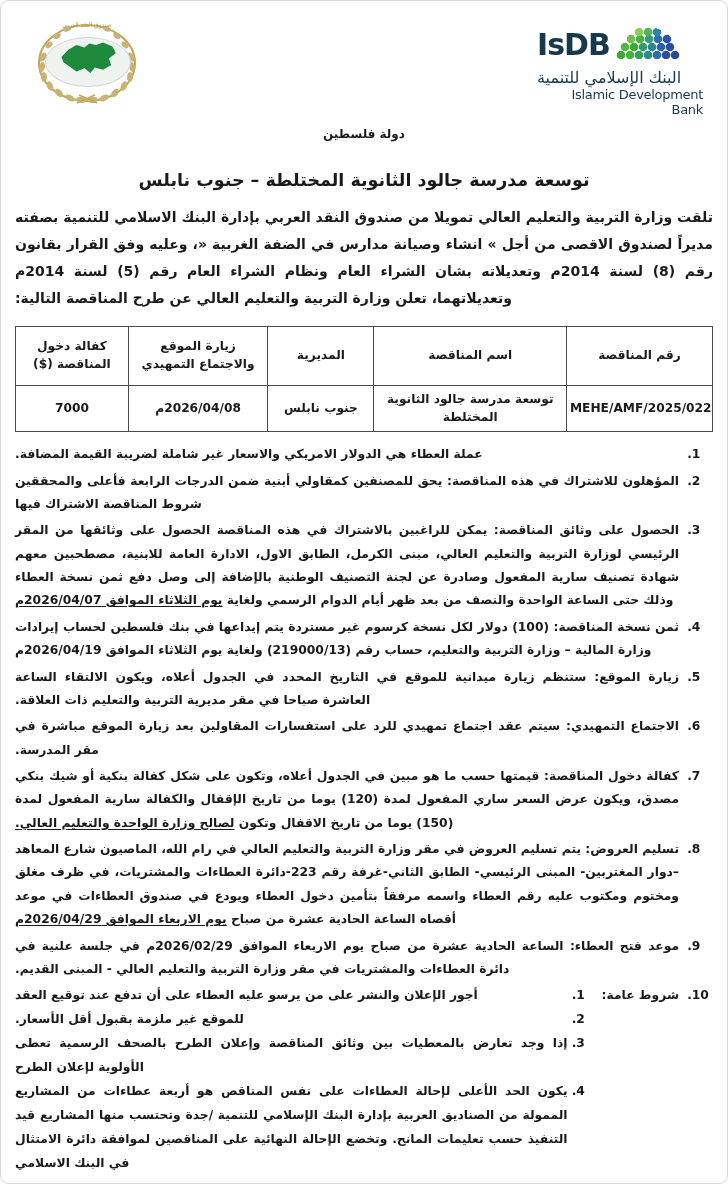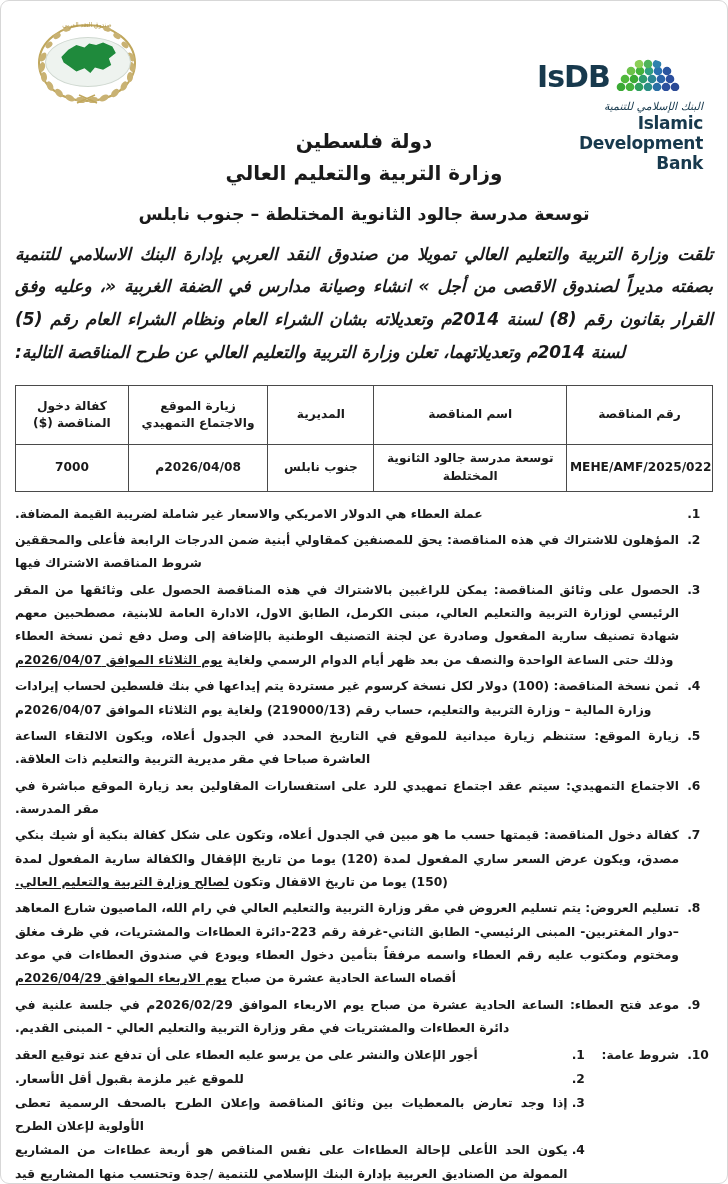--- a/index.html
+++ b/index.html
@@ -75,76 +75,73 @@
   
   .eagle { position: relative; width: 116px; height: 104px; }
 
   
   .isdb { width: 166px; }
   .isdb-top {
     display: flex;
     align-items: center;
     gap: 1px;
     direction: ltr;
-    margin-top: 32px;
   }
   .isdb-word {
     font-family: "DejaVu Sans", "Liberation Sans", sans-serif;
     font-size: 30px;
     font-weight: bold;
     color: #17394d;
     letter-spacing: -1px;
     line-height: .95;
   }
   .isdb-sub-ar {
     direction: rtl;
-    text-align: right;
-    font-size: 11px;
+    text-align: left;
+    font-size: 16px;
     color: #17394d;
     margin-top: 3px;
     letter-spacing: -.2px;
-    font-style: italic;
   }
   .isdb-sub-en {
     direction: ltr;
     text-align: right;
-    font-size: 17px;
-    font-weight: bold;
+    font-size: 13px;
+    font-weight: normal;
     color: #17394d;
     letter-spacing: -.3px;
   }
 
   
   .header-block {
     text-align: center;
     margin-top: 2px;
   }
   .header-block div {
-    font-size: 20px;
+    font-size: 12px;
     font-weight: bold;
     line-height: 1.62;
   }
   .doc-title {
     text-align: center;
     font-size: 17.5px;
     font-weight: bold;
-    margin-top: 14px;
+    margin-top: 26px;
     letter-spacing: -.2px;
   }
 
   
   .intro {
     margin-top: 14px;
-    font-size: 17px;
+    font-size: 14px;
     line-height: 1.92;
     text-align: justify;
     text-align-last: left;
     font-weight: bold;
     letter-spacing: -.1px;
-    font-style: italic;
   }
 
   
   table.tender {
     width: 100%;
     border-collapse: collapse;
     margin-top: 7px;
     table-layout: fixed;
   }
   table.tender th, table.tender td {
@@ -291,21 +288,20 @@
           </g>
         </svg>
       </div>
       <div class="isdb-sub-ar">البنك الإسلامي للتنمية</div>
       <div class="isdb-sub-en">Islamic Development Bank</div>
     </div>
   </div>
 
   <div class="header-block">
     <div>دولة فلسطين</div>
-    <div>وزارة التربية والتعليم العالي</div>
   </div>
 
   <div class="doc-title">توسعة مدرسة جالود الثانوية المختلطة – جنوب نابلس</div>
 
   <p class="intro">تلقت وزارة التربية والتعليم العالي تمويلا من صندوق النقد العربي بإدارة البنك الاسلامي للتنمية بصفته مديراً لصندوق الاقصى من أجل » انشاء وصيانة مدارس في الضفة الغربية «، وعليه وفق القرار بقانون رقم (8) لسنة 2014م وتعديلاته بشان الشراء العام ونظام الشراء العام رقم (5) لسنة 2014م وتعديلاتهما، تعلن وزارة التربية والتعليم العالي عن طرح المناقصة التالية:</p>
 
   <table class="tender">
     <thead>
       <tr>
         <th class="col-num">رقم المناقصة</th>
@@ -323,24 +319,24 @@
         <td>2026/04/08م</td>
         <td>7000</td>
       </tr>
     </tbody>
   </table>
 
   <ol class="terms">
     <li><span>عملة العطاء هي الدولار الامريكي والاسعار غير شاملة لضريبة القيمة المضافة.</span></li>
     <li><span>المؤهلون للاشتراك في هذه المناقصة: يحق للمصنفين كمقاولي أبنية ضمن الدرجات الرابعة فأعلى والمحققين شروط المناقصة الاشتراك فيها</span></li>
     <li><span>الحصول على وثائق المناقصة: يمكن للراغبين بالاشتراك في هذه المناقصة الحصول على وثائقها من المقر الرئيسي لوزارة التربية والتعليم العالي، مبنى الكرمل، الطابق الاول، الادارة العامة للابنية، مصطحبين معهم شهادة تصنيف سارية المفعول وصادرة عن لجنة التصنيف الوطنية بالإضافة إلى وصل دفع ثمن نسخة العطاء وذلك حتى الساعة الواحدة والنصف من بعد ظهر أيام الدوام الرسمي ولغاية </span><span class="u">يوم الثلاثاء الموافق 2026/04/07م</span></li>
-    <li><span>ثمن نسخة المناقصة: (100) دولار لكل نسخة كرسوم غير مستردة يتم إيداعها في بنك فلسطين لحساب إيرادات وزارة المالية – وزارة التربية والتعليم، حساب رقم (219000/13) ولغاية يوم الثلاثاء الموافق 2026/04/07م</span></li>
+    <li><span>ثمن نسخة المناقصة: (100) دولار لكل نسخة كرسوم غير مستردة يتم إيداعها في بنك فلسطين لحساب إيرادات وزارة المالية – وزارة التربية والتعليم، حساب رقم (219000/13) ولغاية يوم الثلاثاء الموافق 2026/04/19م</span></li>
     <li><span>زيارة الموقع: ستنظم زيارة ميدانية للموقع في التاريخ المحدد في الجدول أعلاه، ويكون الالتقاء الساعة العاشرة صباحا في مقر مديرية التربية والتعليم ذات العلاقة.</span></li>
     <li><span>الاجتماع التمهيدي: سيتم عقد اجتماع تمهيدي للرد على استفسارات المقاولين بعد زيارة الموقع مباشرة في مقر المدرسة.</span></li>
-    <li><span>كفالة دخول المناقصة: قيمتها حسب ما هو مبين في الجدول أعلاه، وتكون على شكل كفالة بنكية أو شيك بنكي مصدق، ويكون عرض السعر ساري المفعول لمدة (120) يوما من تاريخ الإقفال والكفالة سارية المفعول لمدة (150) يوما من تاريخ الاقفال وتكون </span><span class="u">لصالح وزارة التربية والتعليم العالي.</span></li>
+    <li><span>كفالة دخول المناقصة: قيمتها حسب ما هو مبين في الجدول أعلاه، وتكون على شكل كفالة بنكية أو شيك بنكي مصدق، ويكون عرض السعر ساري المفعول لمدة (120) يوما من تاريخ الإقفال والكفالة سارية المفعول لمدة (150) يوما من تاريخ الاقفال وتكون </span><span class="u">لصالح وزارة الواحدة والتعليم العالي.</span></li>
     <li><span>تسليم العروض: يتم تسليم العروض في مقر وزارة التربية والتعليم العالي في رام الله، الماصيون شارع المعاهد –دوار المغتربين- المبنى الرئيسي- الطابق الثاني-غرفة رقم 223-دائرة العطاءات والمشتريات، في ظرف مغلق ومختوم ومكتوب عليه رقم العطاء واسمه مرفقاً بتأمين دخول العطاء ويودع في صندوق العطاءات في موعد أقصاه الساعة الحادية عشرة من صباح </span><span class="u">يوم الاربعاء الموافق 2026/04/29م</span></li>
     <li><span>موعد فتح العطاء: الساعة الحادية عشرة من صباح يوم الاربعاء الموافق 2026/02/29م في جلسة علنية في دائرة العطاءات والمشتريات في مقر وزارة التربية والتعليم العالي - المبنى القديم.</span></li>
     <li>
       <div class="gen-wrap">
         <span class="gen-label">شروط عامة:</span>
         <ol class="subterms gen-list">
           <li>أجور الإعلان والنشر على من يرسو عليه العطاء على أن تدفع عند توقيع العقد</li>
           <li>للموقع غير ملزمة بقبول أقل الأسعار.</li>
           <li>إذا وجد تعارض بالمعطيات بين وثائق المناقصة وإعلان الطرح بالصحف الرسمية تعطى الأولوية لإعلان الطرح</li>
           <li>يكون الحد الأعلى لإحالة العطاءات على نفس المناقص هو أربعة عطاءات من المشاريع الممولة من الصناديق العربية بإدارة البنك الإسلامي للتنمية /جدة وتحتسب منها المشاريع قيد التنفيذ حسب تعليمات المانح. وتخضع الإحالة النهائية على المناقصين لموافقة دائرة الامتثال في البنك الاسلامي</li>

